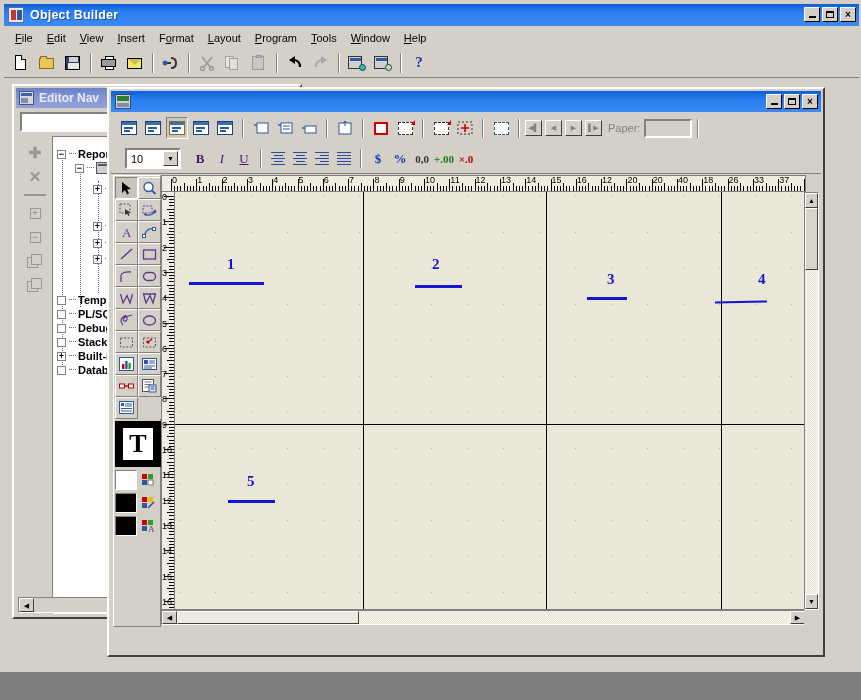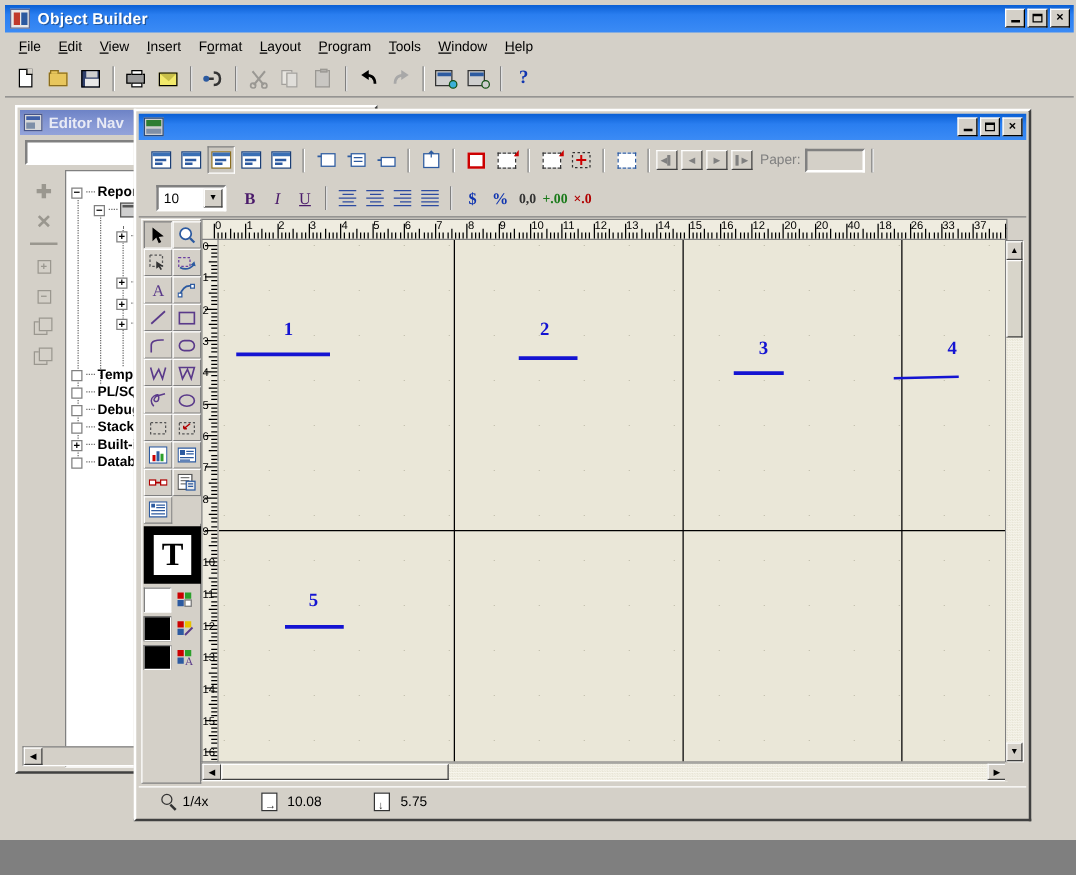--- a/index.html
+++ b/index.html
@@ -1363,38 +1363,17 @@
       <div id="ed-hsb">
         <div class="hsb-btn" style="left:0">◀</div>
         <div class="trough">
           <div class="thumb"></div>
         </div>
         <div class="hsb-btn" style="right:0">▶</div>
       </div>
       <div id="corner-grip"></div>
     </div>
 
-    <div id="ed-status">
-      <div class="st-cell">
-        <span class="zoomico">
-            <span class="lens"></span>
-            <span class="hdl"></span>
-          </span>
-        <span class="st-txt" style="margin-left:3px">1/4x</span>
-      </div>
-      <div class="st-cell" style="margin-left:42px">
-        <span class="docico">
-            <span class="ar">→</span>
-          </span>
-        <span class="st-txt">10.08</span>
-      </div>
-      <div class="st-cell" style="margin-left:42px">
-        <span class="docico">
-            <span class="ar">↓</span>
-          </span>
-        <span class="st-txt">5.75</span>
-      </div>
-    </div>
 
   </div>
 </div>
 
 <div id="botstrip"></div>
 
 </body></html>

